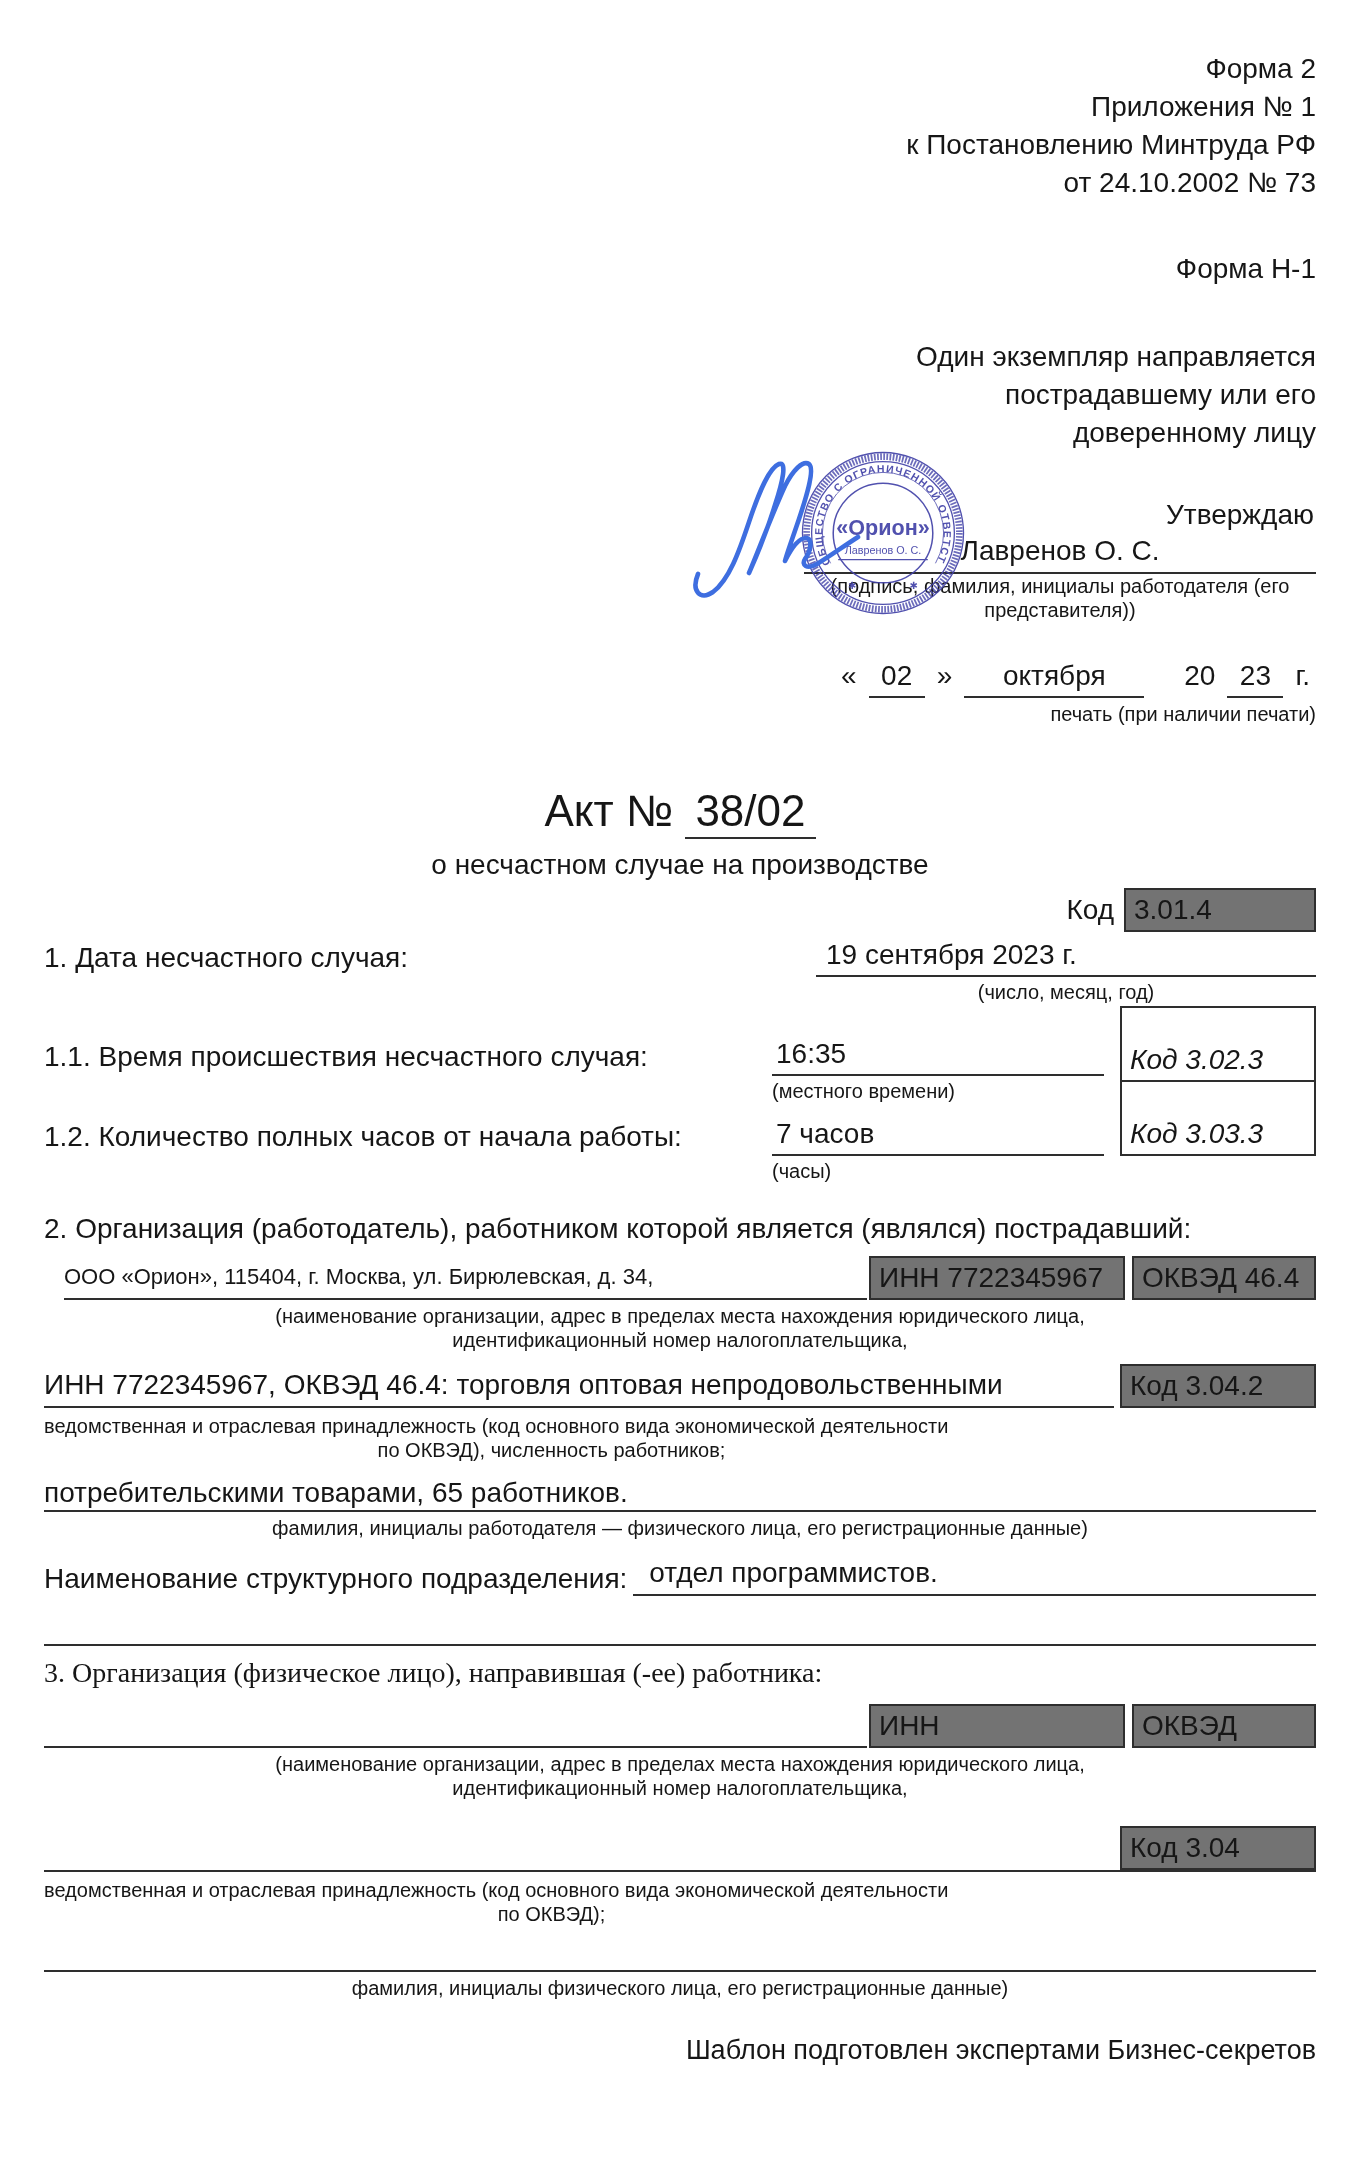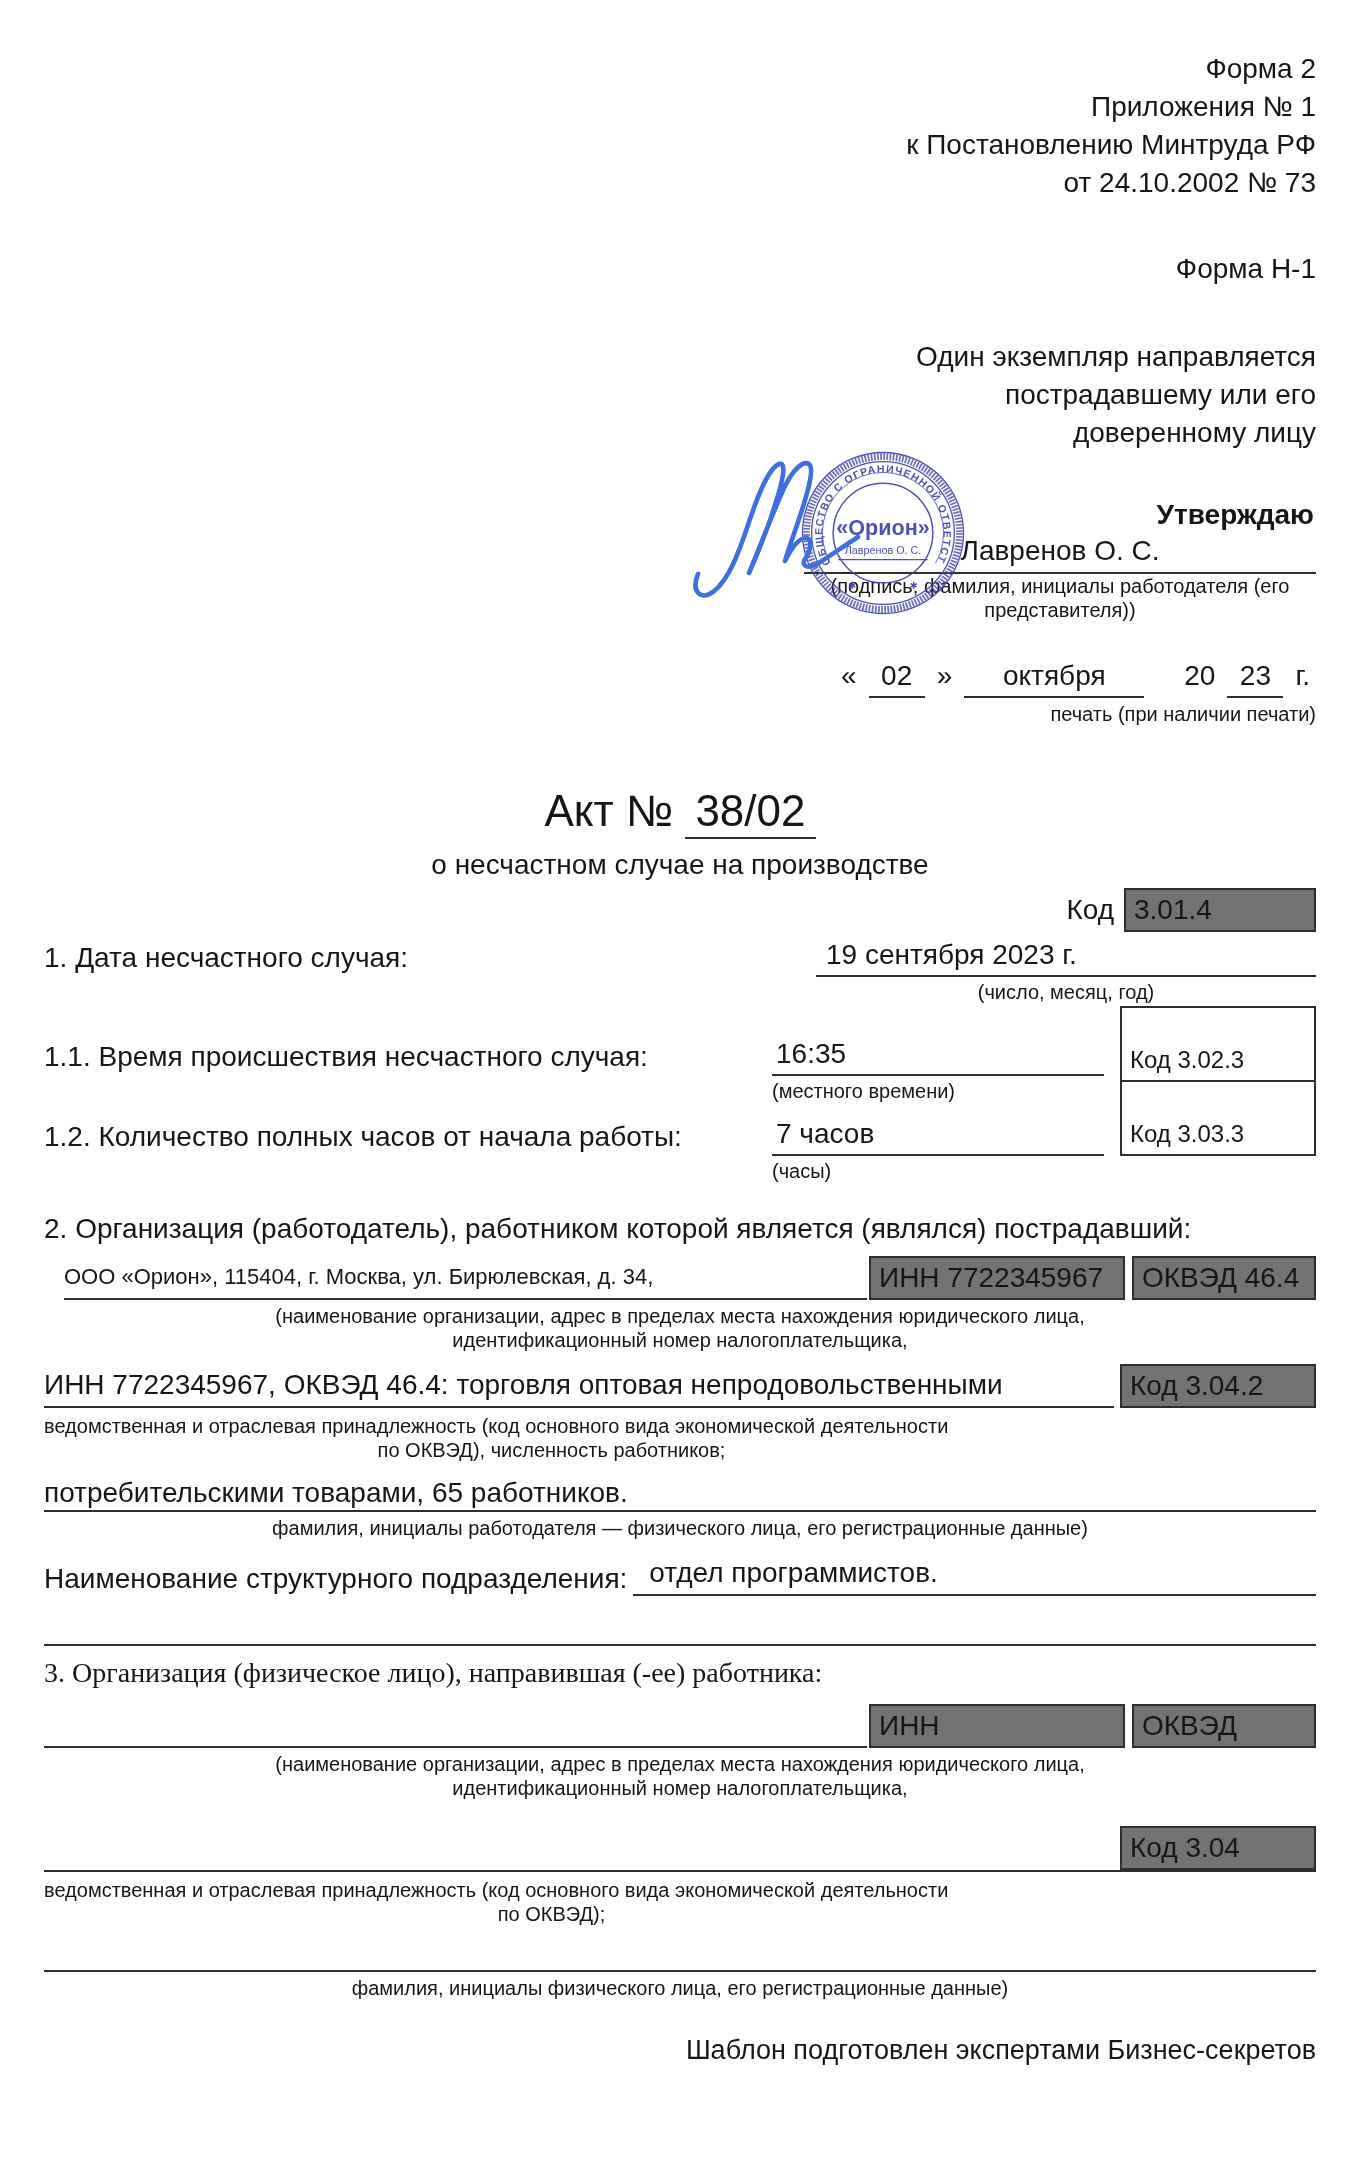--- a/index.html
+++ b/index.html
@@ -57,21 +57,21 @@
   .val-cap { width:500px; margin-left:auto; text-align:center; padding-top:3px; }
 
   .sub-block { position:relative; margin-top:26px; padding-right:212px; }
   .sub-row { display:flex; align-items:flex-end; height:46px; }
   .sub-val { width:332px; margin-left:auto; border-bottom:2px solid #2e2e2e; font-size:28px; line-height:34px; padding:0 0 3px 4px; }
   .sub-cap { width:332px; margin-left:auto; height:34px; padding-top:3px; }
   .codes-col {
     position:absolute; right:0; top:-24px; width:196px; height:150px;
     border:2px solid #2e2e2e; display:flex; flex-direction:column;
   }
-  .codes-col .cell { flex:1; display:flex; align-items:flex-end; padding:12px 0 5px 8px; font-size:24px; line-height:30px; }
+  .codes-col .cell { flex:1; display:flex; align-items:flex-end; padding:12px 0 5px 8px; font-size:28px; line-height:30px;font-style:italic; }
   .codes-col .cell.first { border-bottom:2px solid #2e2e2e; }
 
   
   .sec-head { margin-top:20px; }
   .org-row { margin-top:8px; display:flex; align-items:flex-end; }
   .org-text { flex:1 1 auto; border-bottom:2px solid #2e2e2e; font-size:22px; line-height:34px; padding-bottom:4px;margin-left:20px; }
   .bx-inn { width:256px; margin-left:2px; }
   .bx-okved { width:184px; margin-left:7px; }
   .caps-center { margin-top:4px; text-align:center; }
   .act-row { margin-top:12px; display:flex; align-items:flex-end; }
@@ -101,21 +101,21 @@
 
   <div class="hdr-line form-n1">Форма Н-1</div>
 
   <div class="copy-note">
     <div class="hdr-line">Один экземпляр направляется</div>
     <div class="hdr-line">пострадавшему или его</div>
     <div class="hdr-line">доверенному лицу</div>
   </div>
 
   <div class="approval">
-    <div class="t28 right" style="padding-right:2px;font-weight:bold;">Утверждаю</div>
+    <div class="t28 right" style="padding-right:2px;">Утверждаю</div>
     <div class="name-line">Лавренов О. С.</div>
     <div class="appr-cap cap">
       <div>(подпись, фамилия, инициалы работодателя (его</div>
       <div>представителя))</div>
     </div>
 
     <svg class="stamp-svg" viewBox="0 0 200 200" aria-hidden="true">
       <g fill="none" stroke="#4343a8">
         <circle cx="100" cy="100" r="97" stroke-width="1.6"></circle>
         <circle cx="100" cy="100" r="92" stroke-width="8" stroke-dasharray="2.1,1.7" opacity="0.85"></circle>

